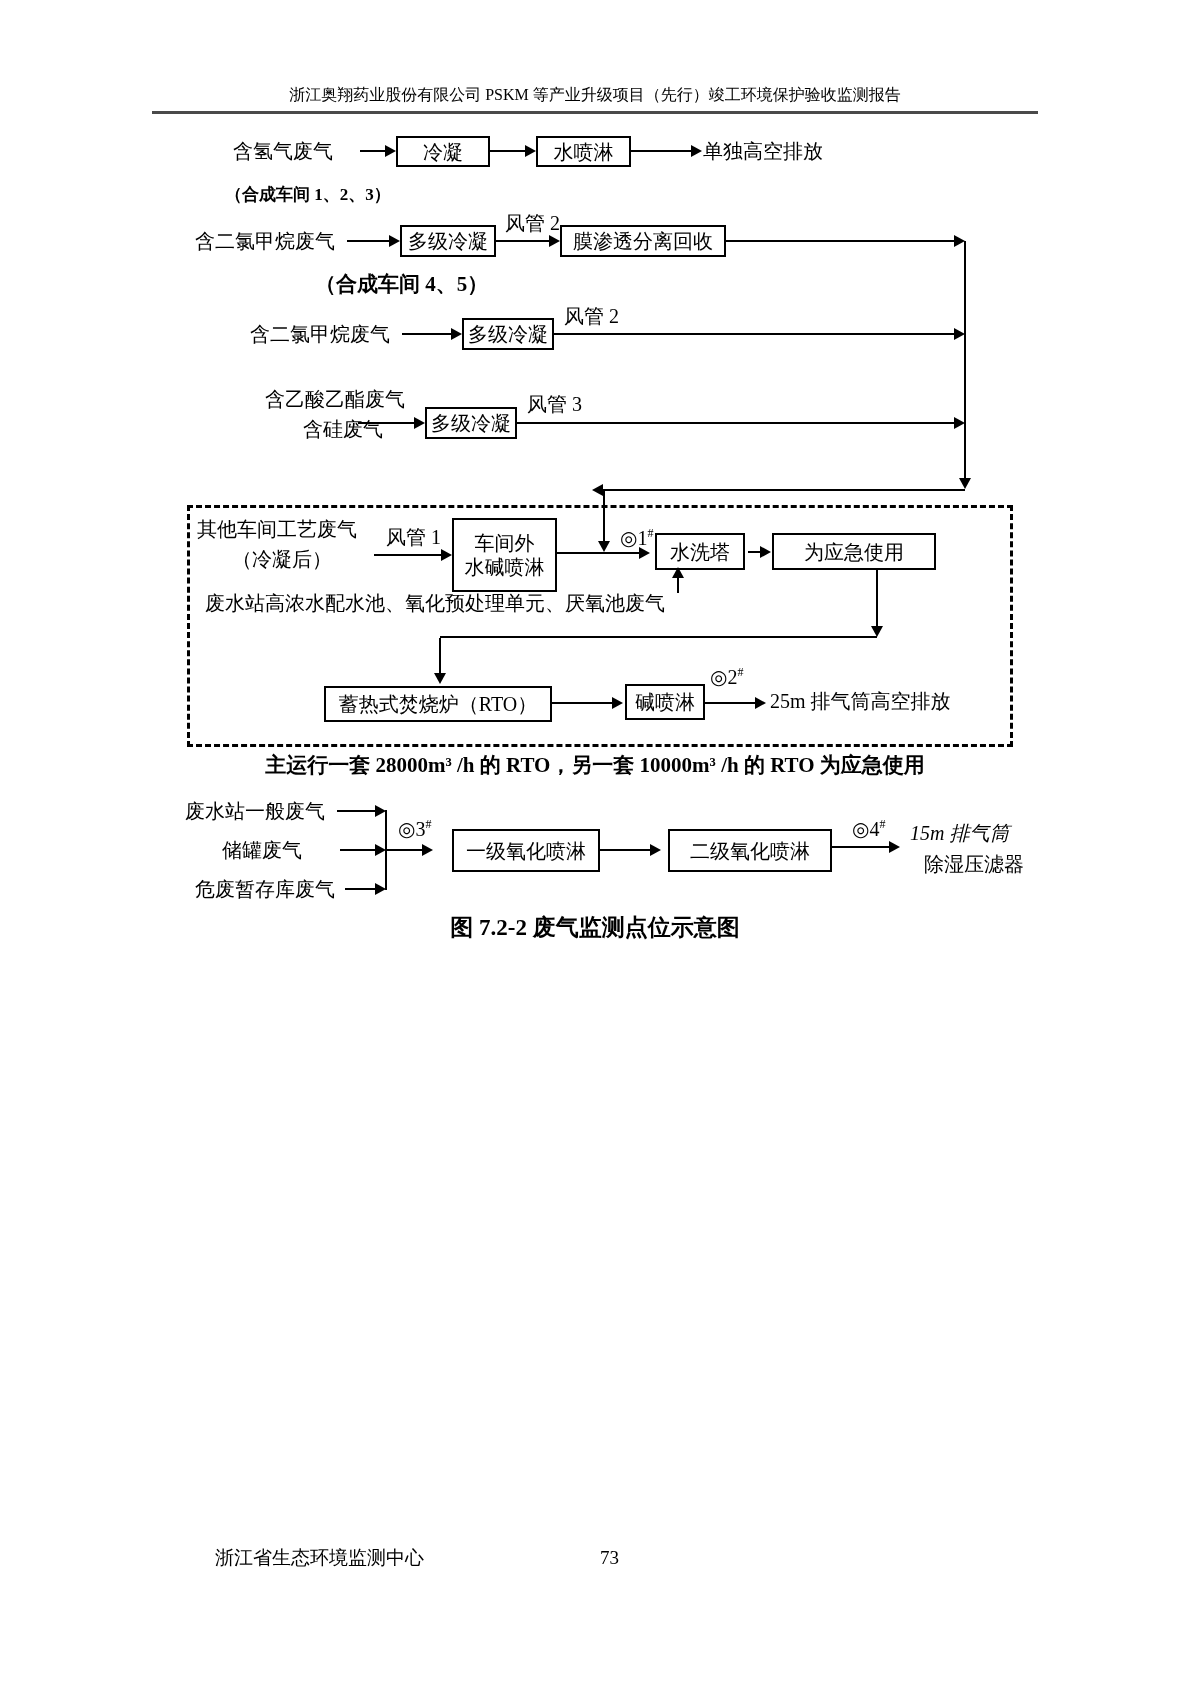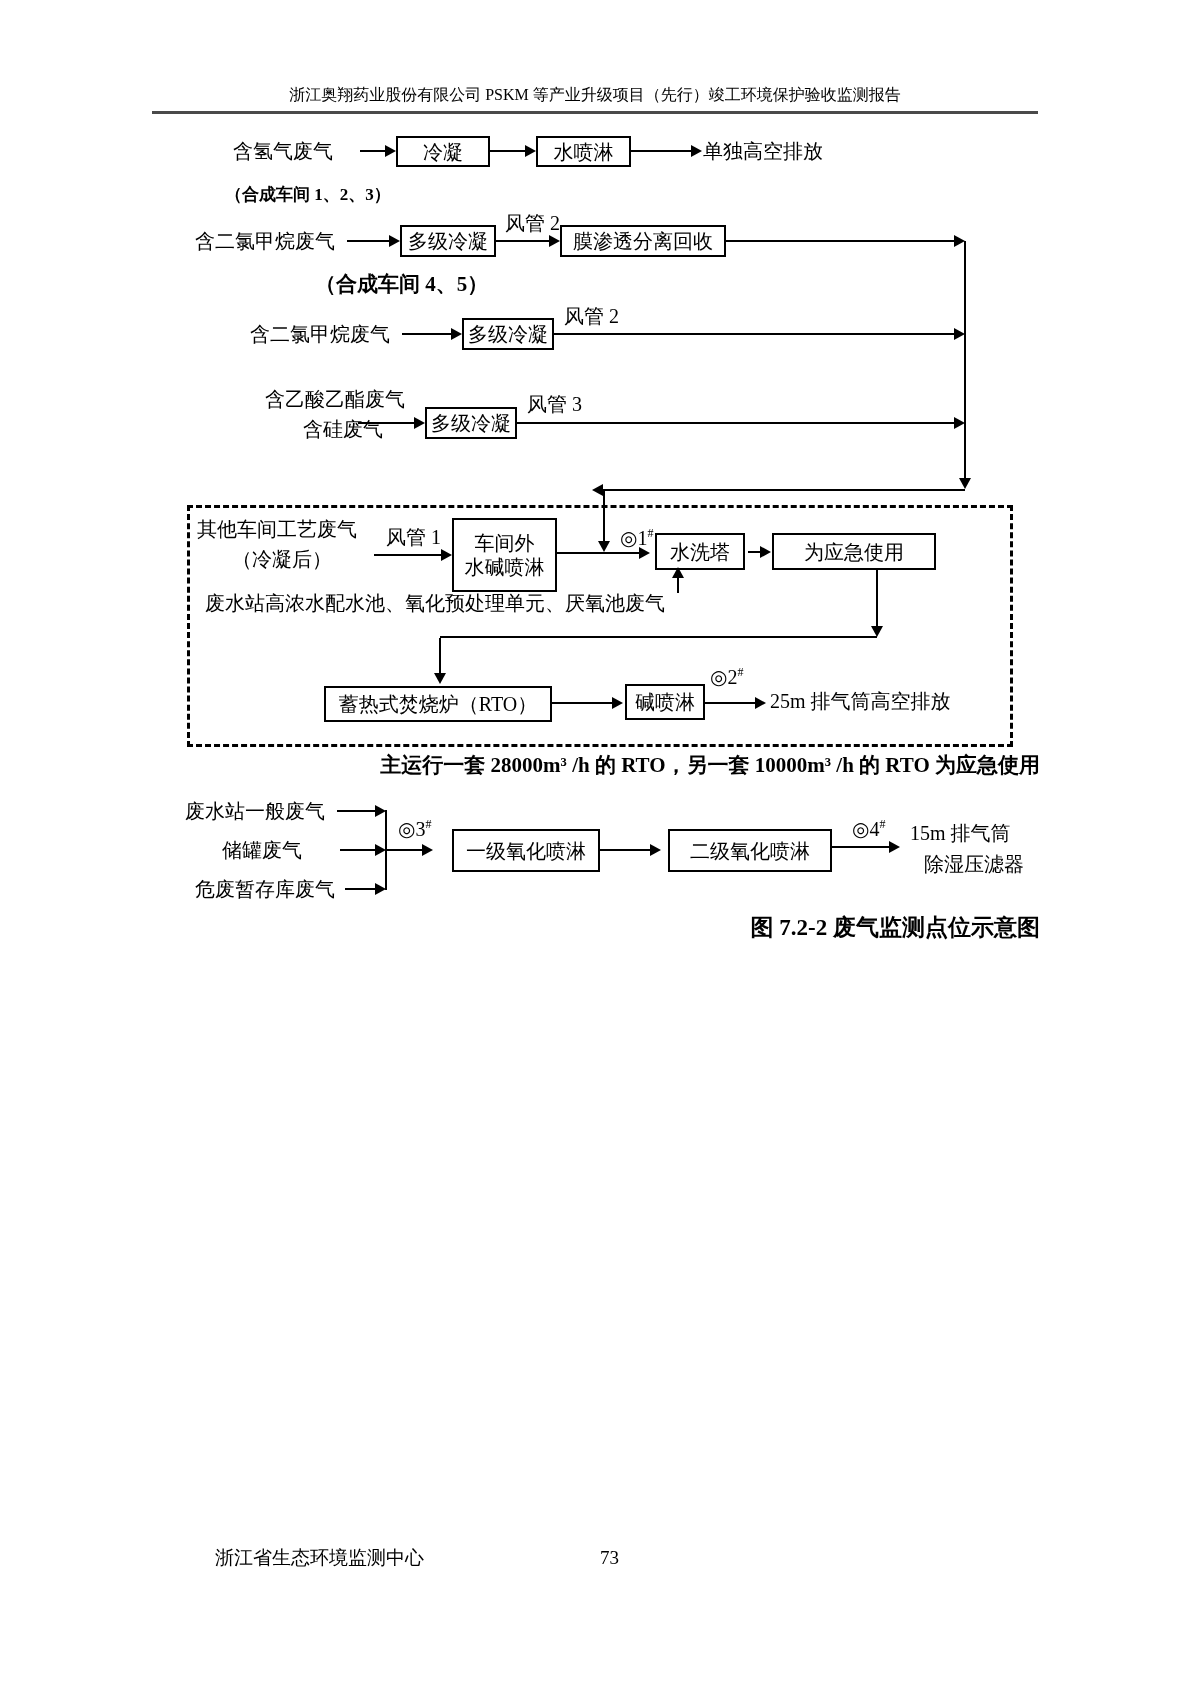--- a/index.html
+++ b/index.html
@@ -13,21 +13,21 @@
        font-size:20px;line-height:1.2;text-align:center;white-space:nowrap;}
   .hl{position:absolute;height:2px;background:#000;}
   .vl{position:absolute;width:2px;background:#000;}
   .ar{position:absolute;width:0;height:0;border:0 solid transparent;}
   .ar-r{border-top-width:6px;border-bottom-width:6px;border-left:11px solid #000;}
   .ar-l{border-top-width:6px;border-bottom-width:6px;border-right:11px solid #000;}
   .ar-d{border-left-width:6px;border-right-width:6px;border-top:11px solid #000;}
   .ar-u{border-left-width:6px;border-right-width:6px;border-bottom:11px solid #000;}
   .dashedbox{position:absolute;border:3px dashed #000;background:transparent;box-sizing:border-box;}
   sup{font-size:12px;line-height:0;}
-  .ctr{text-align:right;}
+  .ctr{text-align:center;}
 </style>
 </head>
 <body>
 
 <div class="lbl" style="left:150px;top:86px;width:890px;text-align:center;font-size:16px;">浙江奥翔药业股份有限公司 PSKM 等产业升级项目（先行）竣工环境保护验收监测报告</div>
 <div class="abs" style="left:152px;top:111px;width:886px;height:3px;background:#4a4a4a;"></div>
 
 <div class="lbl" style="left:233px;top:140px;">含氢气废气</div>
 <div class="hl" style="left:360px;top:150px;width:26px;"></div>
 <div class="ar ar-r" style="left:385px;top:145px;"></div>
@@ -153,19 +153,19 @@
     <span>一级氧化喷淋</span>
   </div>
 <div class="hl" style="left:600px;top:849px;width:51px;"></div>
 <div class="ar ar-r" style="left:650px;top:844px;"></div>
 <div class="box" style="left:668px;top:829px;width:164px;height:43px;">
     <span>二级氧化喷淋</span>
   </div>
 <div class="hl" style="left:832px;top:846px;width:58px;"></div>
 <div class="ar ar-r" style="left:889px;top:841px;"></div>
 <div class="lbl" style="left:852px;top:818px;"><span>◎4</span><sup>#</sup></div>
-<div class="lbl" style="left:910px;top:822px;">15m 排气筒</div>
+<div class="lbl" style="left:910px;top:822px;font-style:italic;">15m 排气筒</div>
 <div class="lbl" style="left:924px;top:853px;">除湿压滤器</div>
 
 <div class="lbl bold ctr" style="left:150px;top:915px;width:890px;font-size:23px;">图 7.2-2  废气监测点位示意图</div>
 
 <div class="lbl" style="left:215px;top:1547px;font-size:19px;">浙江省生态环境监测中心</div>
 <div class="lbl" style="left:600px;top:1547px;font-size:19px;">73</div>
 
 </body></html>

